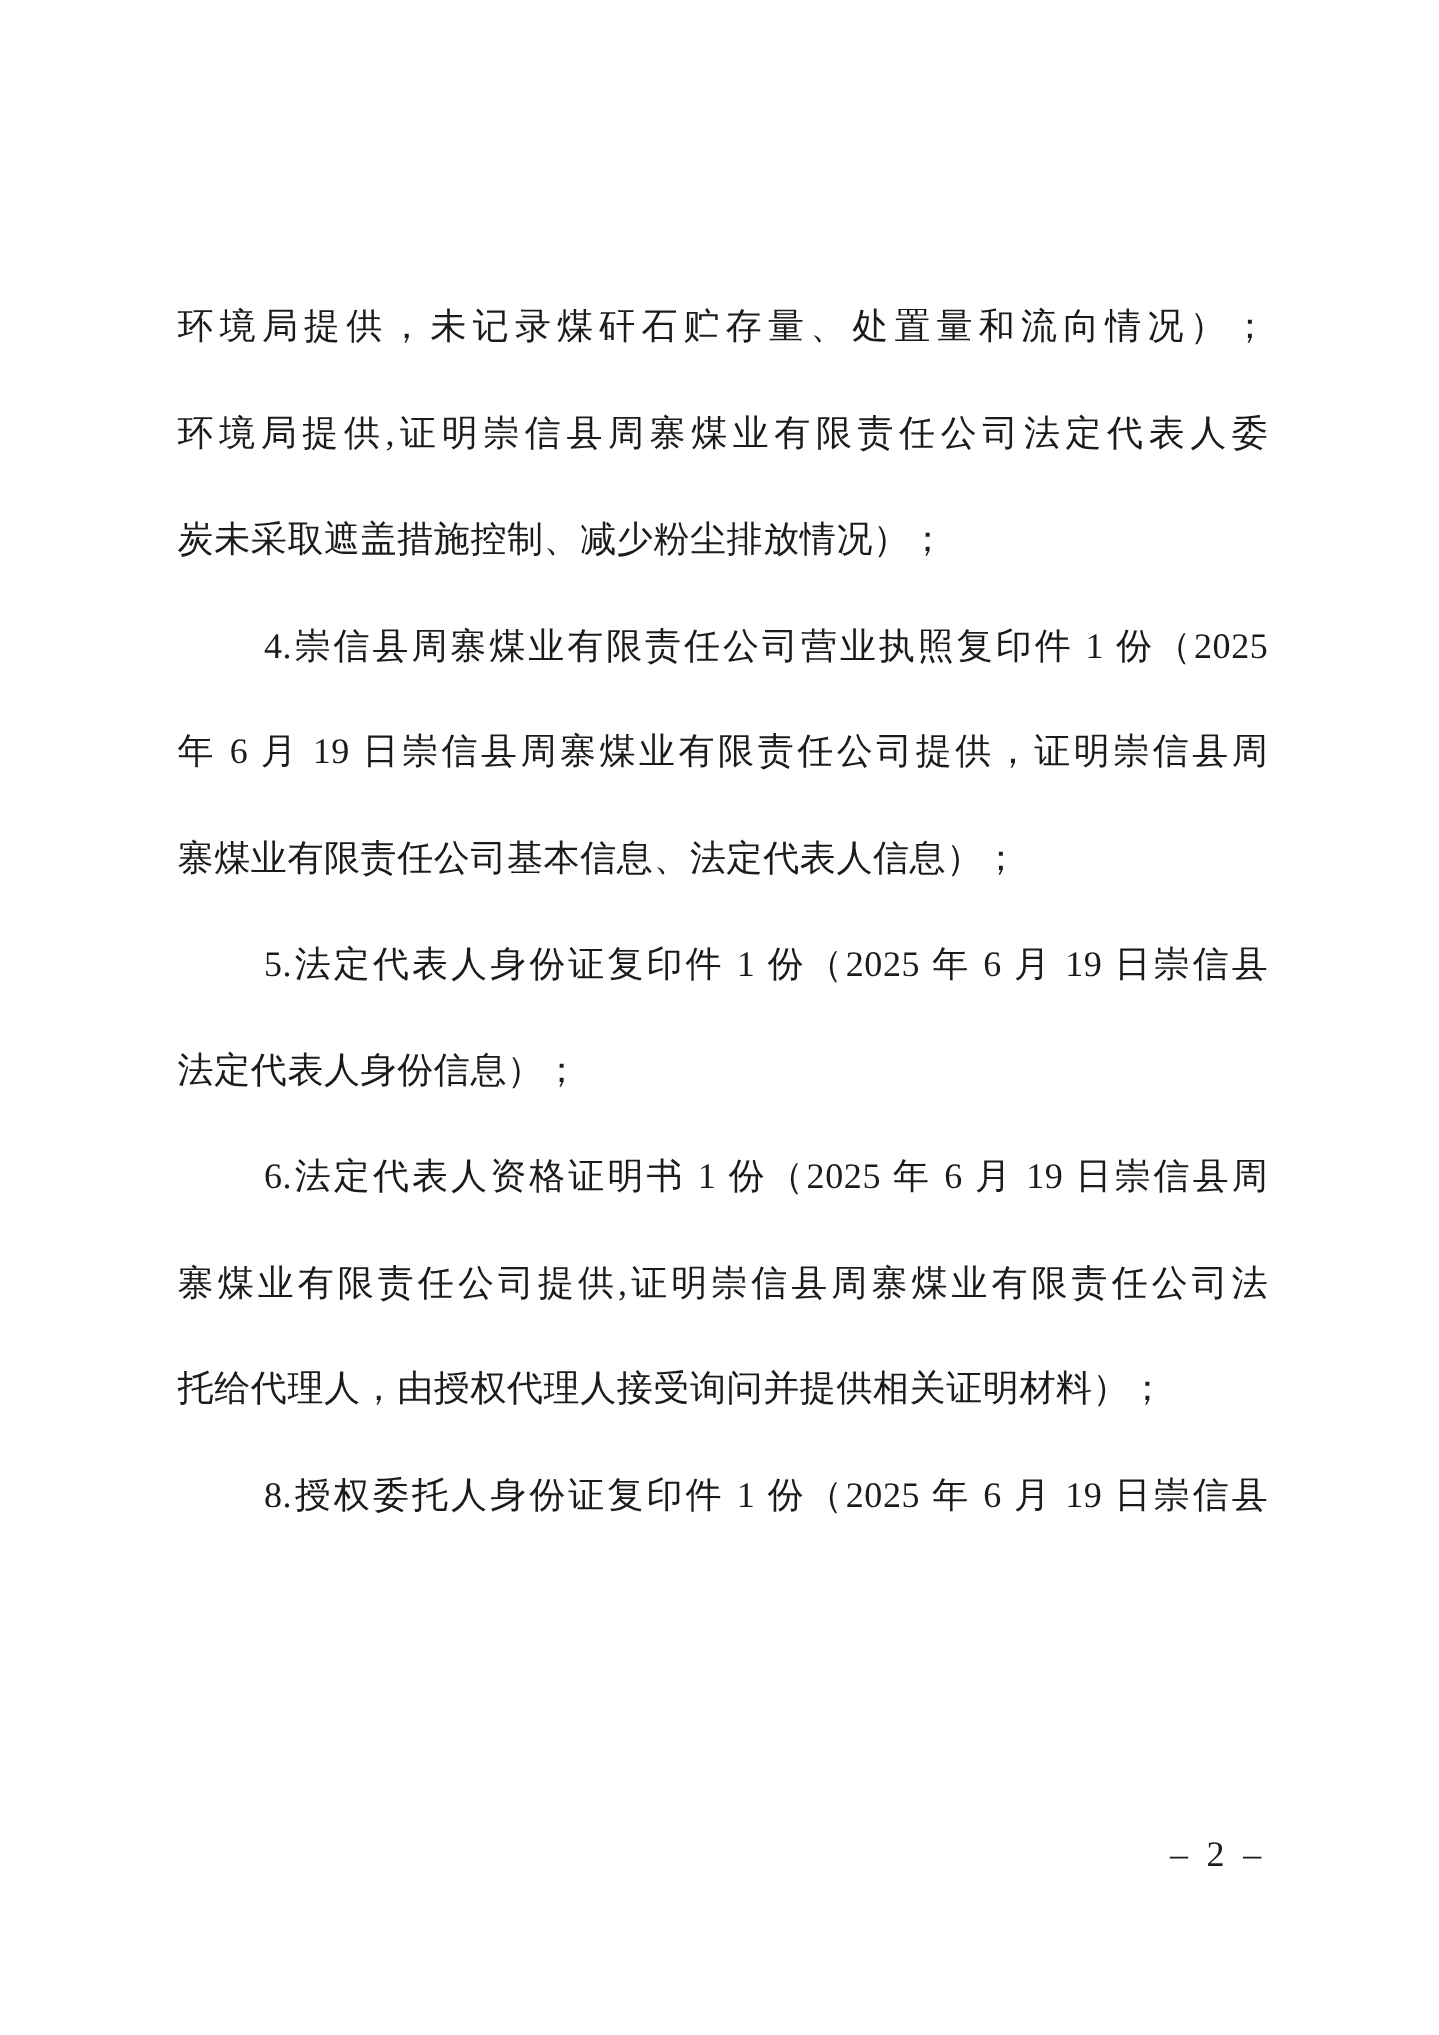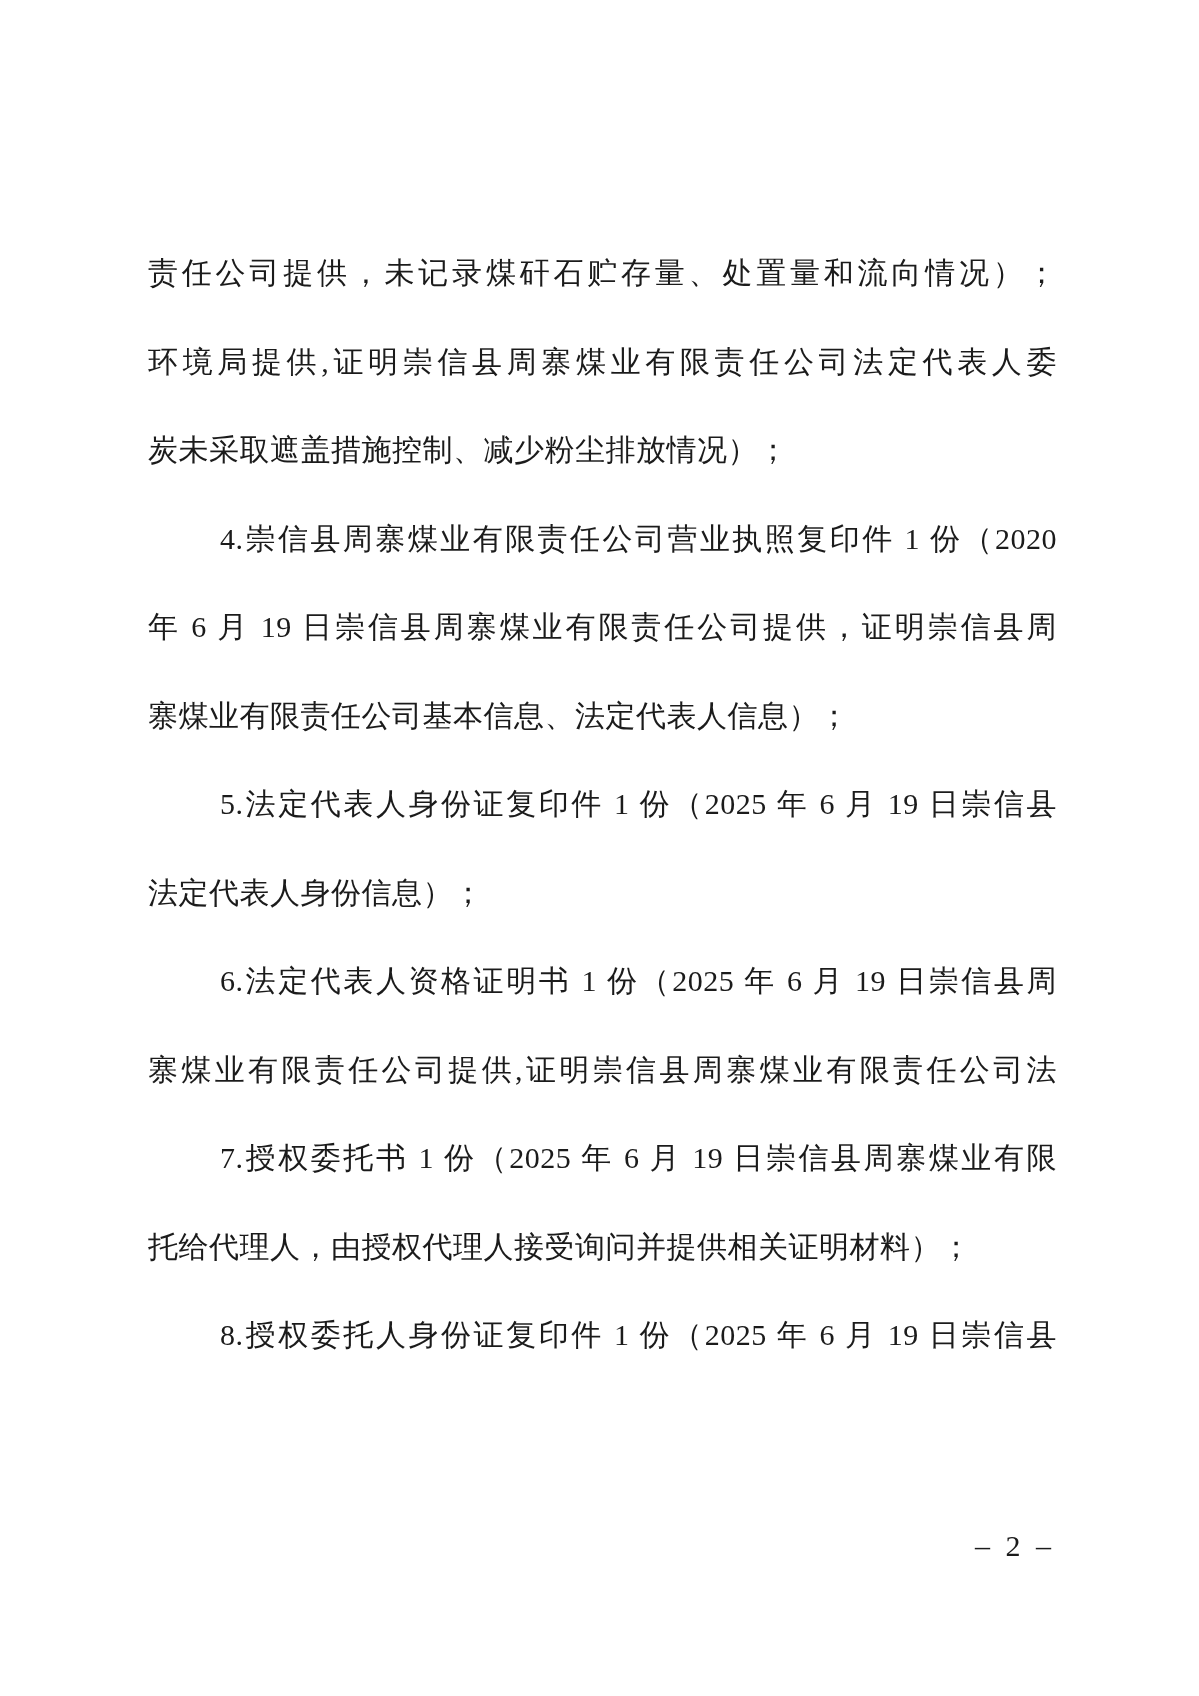--- a/index.html
+++ b/index.html
@@ -48,28 +48,27 @@
     letter-spacing: 1px;
     word-spacing: 6px;
     white-space: nowrap;
   }
 </style>
 </head>
 <body>
 
 <div class="page" style="--page-bg: #ffffff; --page-fg: #1b1b1b;">
   <main class="doc-body">
-      <p class="line full">责任公司提供，未记录煤矸石贮存量、处置量和流向情况）；</p>
+      <p class="line full">环境局提供，未记录煤矸石贮存量、处置量和流向情况）；</p>
       <p class="line full">环境局提供,证明崇信县周寨煤业有限责任公司法定代表人委</p>
       <p class="line">炭未采取遮盖措施控制、减少粉尘排放情况）；</p>
-      <p class="line indent full">4.崇信县周寨煤业有限责任公司营业执照复印件 1 份（2020</p>
+      <p class="line indent full">4.崇信县周寨煤业有限责任公司营业执照复印件 1 份（2025</p>
       <p class="line full">年 6 月 19 日崇信县周寨煤业有限责任公司提供，证明崇信县周</p>
       <p class="line">寨煤业有限责任公司基本信息、法定代表人信息）；</p>
       <p class="line indent full">5.法定代表人身份证复印件 1 份（2025 年 6 月 19 日崇信县</p>
       <p class="line">法定代表人身份信息）；</p>
       <p class="line indent full">6.法定代表人资格证明书 1 份（2025 年 6 月 19 日崇信县周</p>
       <p class="line full">寨煤业有限责任公司提供,证明崇信县周寨煤业有限责任公司法</p>
-      <p class="line indent full">7.授权委托书 1 份（2025 年 6 月 19 日崇信县周寨煤业有限</p>
       <p class="line">托给代理人，由授权代理人接受询问并提供相关证明材料）；</p>
       <p class="line indent full">8.授权委托人身份证复印件 1 份（2025 年 6 月 19 日崇信县</p>
     </main>
   <div class="page-number">– 2 –</div>
 </div>
 
 </body></html>

